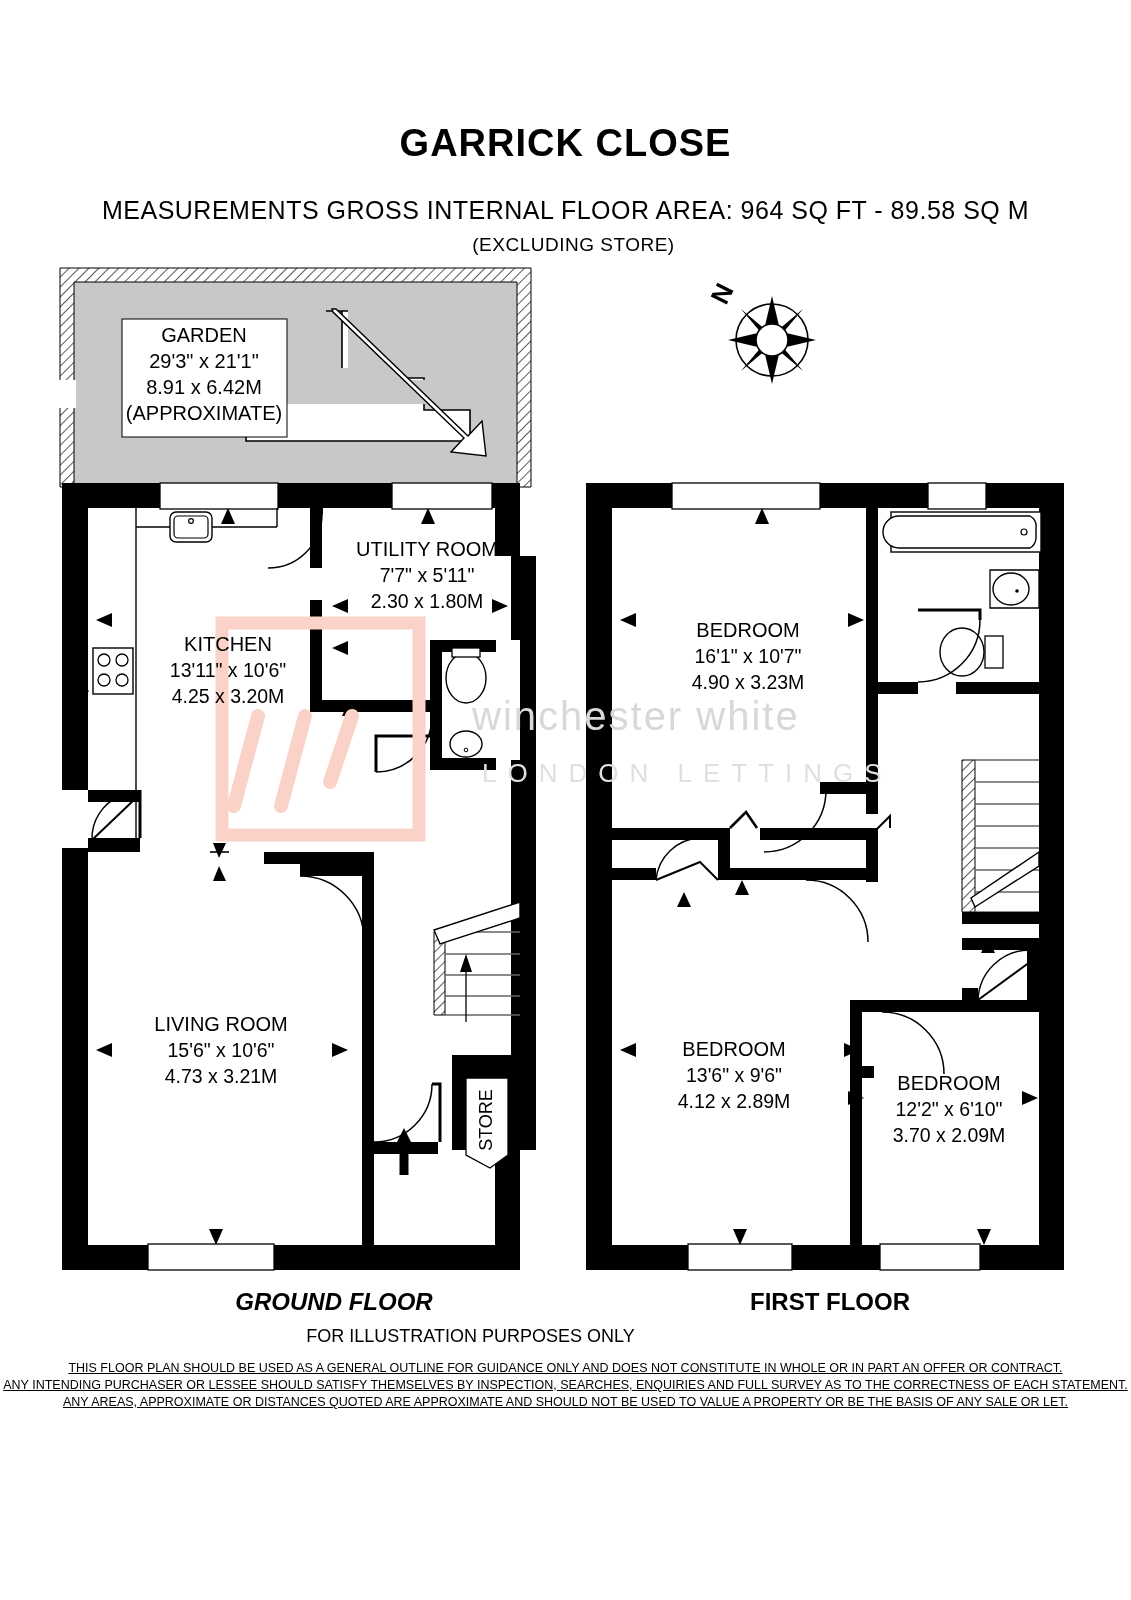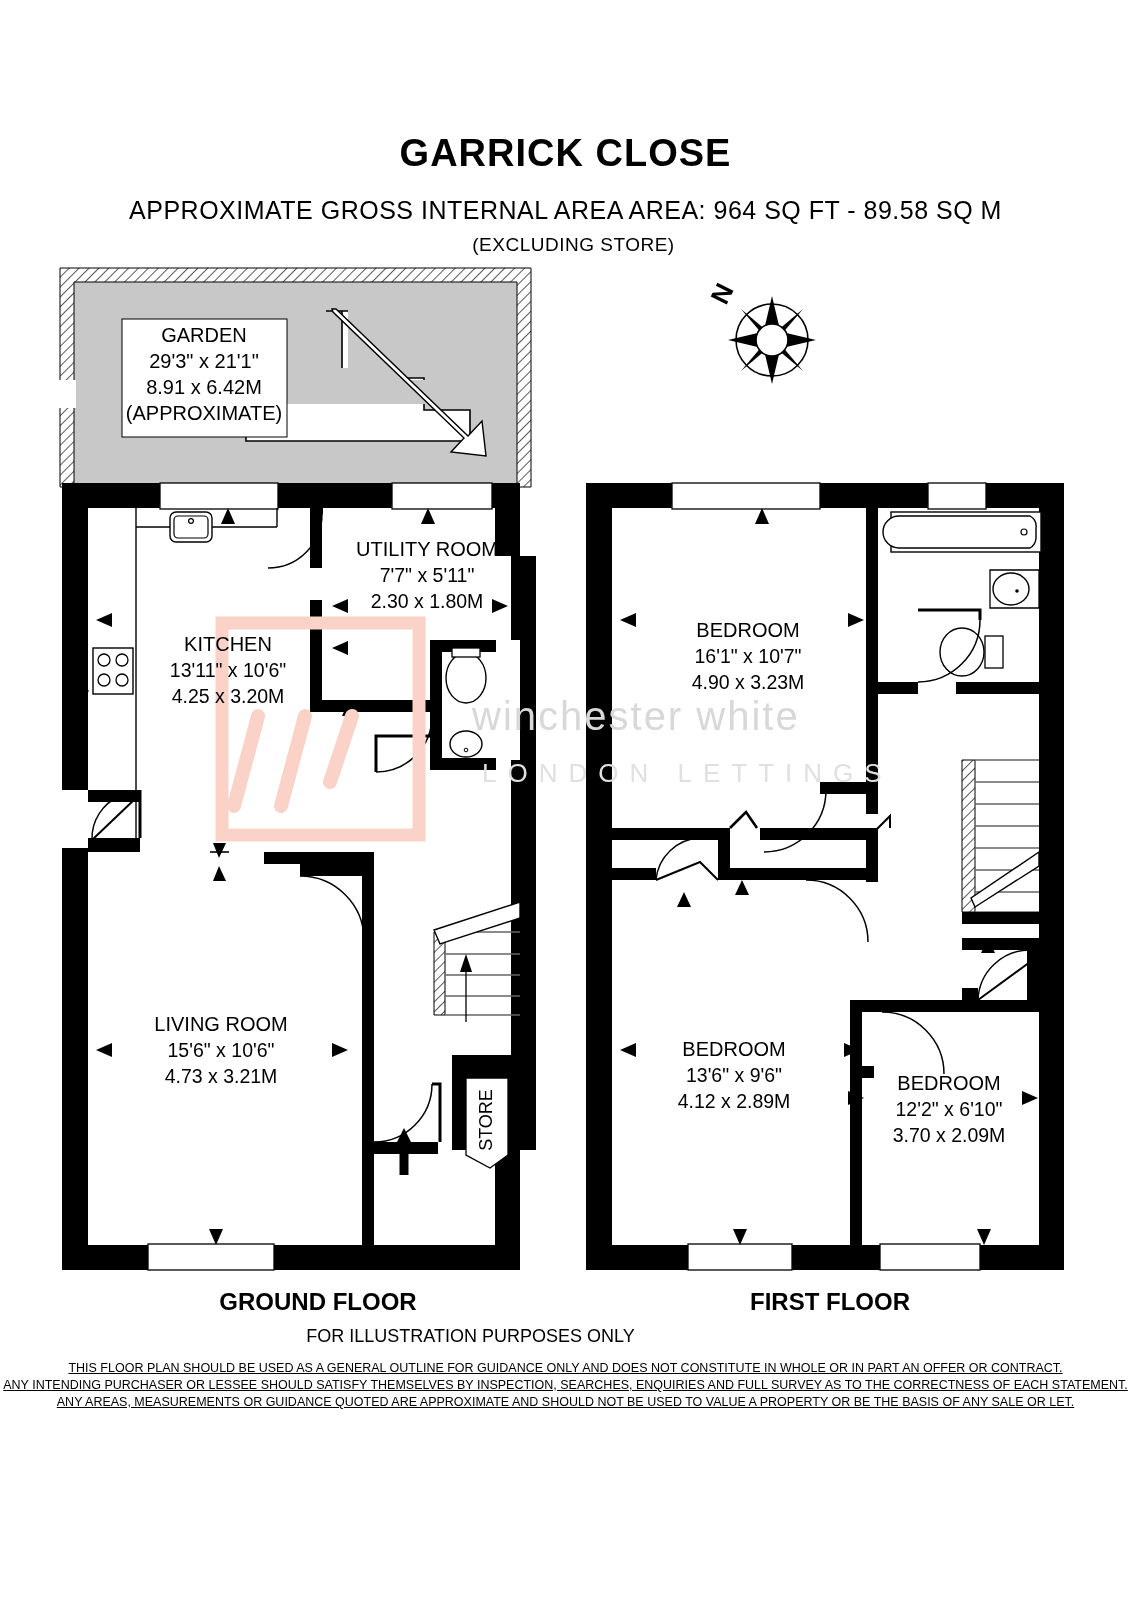--- a/index.html
+++ b/index.html
@@ -23,21 +23,21 @@
   }
   .title {
     position: absolute;
     left: 0;
     width: 1131px;
     text-align: center;
     font-weight: bold;
     letter-spacing: 0.5px;
   }
   #page-title {
-    top: 132px;
+    top: 122px;
     font-size: 38px;
     letter-spacing: 1px;
   }
   #area-line {
     top: 196px;
     font-size: 25px;
     white-space: nowrap;
   }
   #area-line .lead { font-weight: normal; }
   #area-line .val { font-weight: normal; }
@@ -46,21 +46,21 @@
     font-size: 19px;
     font-weight: normal;
     padding-left: 8px;
   }
   .floor-caption {
     position: absolute;
     font-size: 24px;
     font-weight: bold;
     text-align: center;
   }
-  #ground-caption { top: 1288px; left: 128px; width: 380px; }
+  #ground-caption { top: 1288px; left: 144px; width: 380px; font-style: italic; }
   #first-caption  { top: 1288px; left: 640px; width: 380px; }
   #illus-line {
     position: absolute;
     top: 1326px; left: 0; width: 941px;
     text-align: center;
     font-size: 18px;
   }
   #disclaimer {
     position: absolute;
     top: 1360px; left: 0; width: 1131px;
@@ -99,21 +99,21 @@
   }
 </style>
 </head>
 <body>
 
 <div id="sheet">
 
   <div class="title" id="page-title">GARRICK CLOSE</div>
 
   <div class="title" id="area-line">
-    <span class="lead">APPROXIMATE GROSS INTERNAL AREA AREA:</span>
+    <span class="lead">MEASUREMENTS GROSS INTERNAL FLOOR AREA:</span>
     <span class="val">964 SQ FT  -  89.58 SQ M</span>
   </div>
 
   <div class="title" id="excl-line">(EXCLUDING STORE)</div>
 
   <svg id="plan" viewBox="0 0 1131 1600">
     <defs>
       <pattern id="hatch" width="7" height="7" patternTransform="rotate(45)" patternUnits="userSpaceOnUse">
         <rect width="7" height="7" fill="#ffffff"></rect>
         <line x1="0" y1="0" x2="0" y2="7" stroke="#000" stroke-width="1.3"></line>
@@ -394,16 +394,16 @@
   </svg>
 
   <div class="floor-caption" id="ground-caption">GROUND FLOOR</div>
   <div class="floor-caption" id="first-caption">FIRST FLOOR</div>
 
   <div id="illus-line">FOR ILLUSTRATION PURPOSES ONLY</div>
 
   <div id="disclaimer">
     <div>THIS FLOOR PLAN SHOULD BE USED AS A GENERAL OUTLINE FOR GUIDANCE ONLY AND DOES NOT CONSTITUTE IN WHOLE OR IN PART AN OFFER OR CONTRACT.</div>
     <div>ANY INTENDING PURCHASER OR LESSEE SHOULD SATISFY THEMSELVES BY INSPECTION, SEARCHES, ENQUIRIES AND FULL SURVEY AS TO THE CORRECTNESS OF EACH STATEMENT.</div>
-    <div>ANY AREAS, MEASUREMENTS OR GUIDANCE QUOTED ARE APPROXIMATE AND SHOULD NOT BE USED TO VALUE A PROPERTY OR BE THE BASIS OF ANY SALE OR LET.</div>
+    <div>ANY AREAS, APPROXIMATE OR DISTANCES QUOTED ARE APPROXIMATE AND SHOULD NOT BE USED TO VALUE A PROPERTY OR BE THE BASIS OF ANY SALE OR LET.</div>
   </div>
 
 </div>
 
 </body></html>

